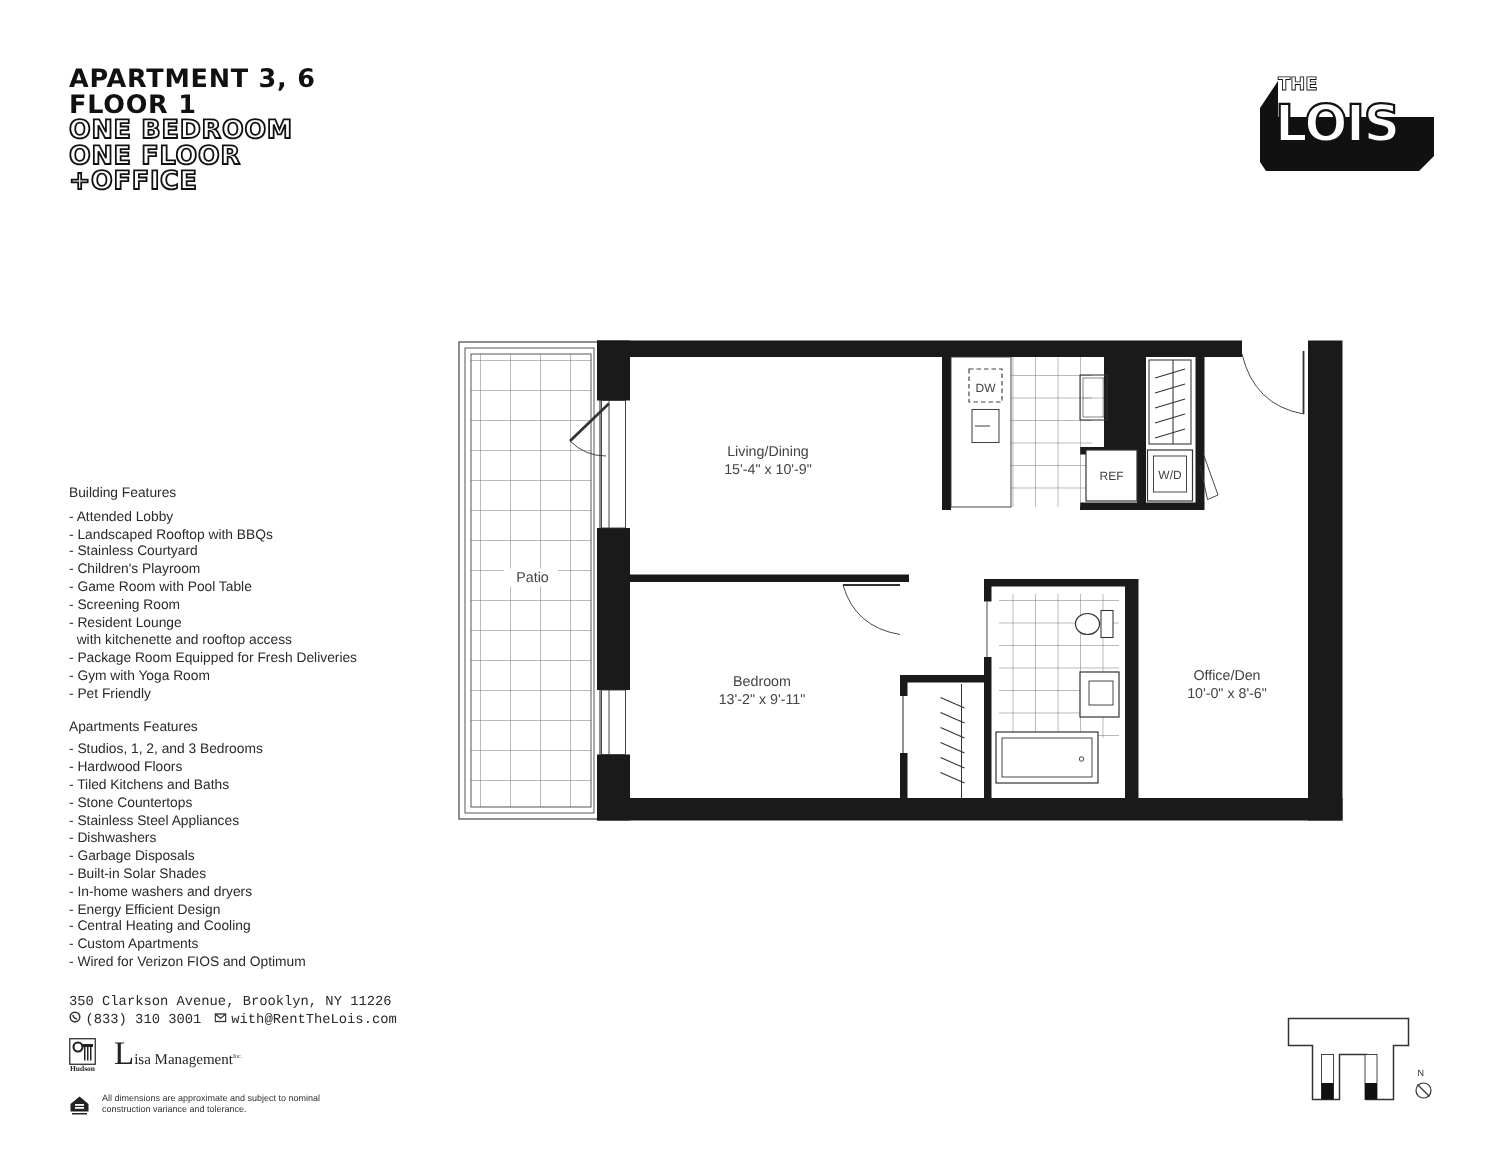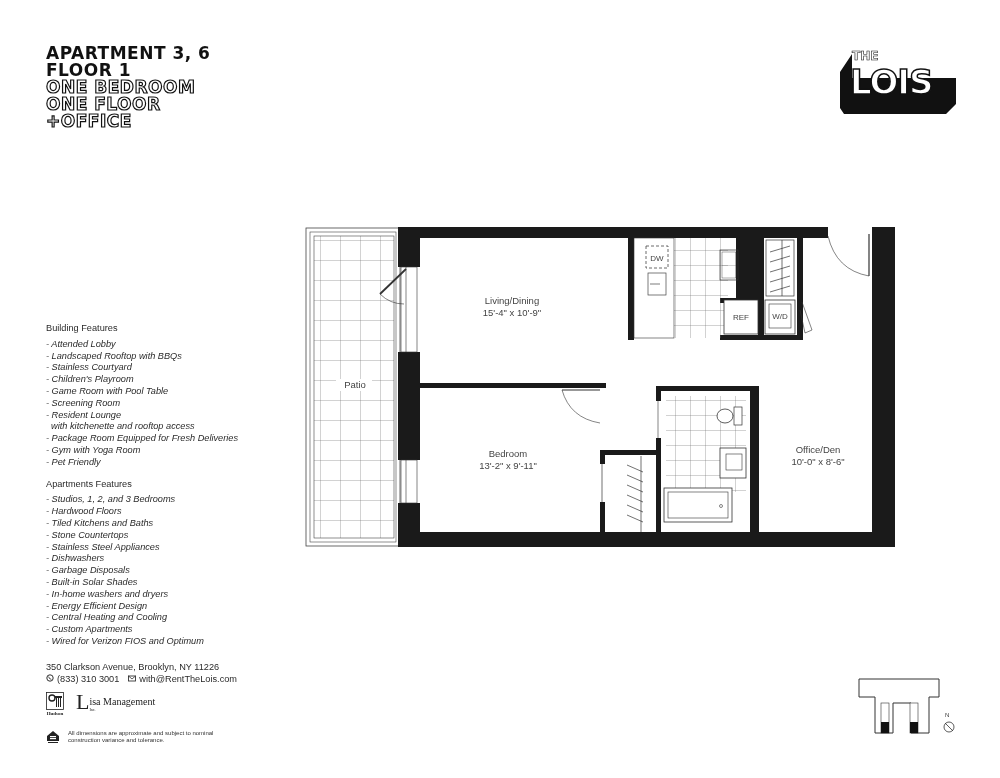--- a/index.html
+++ b/index.html
@@ -3,23 +3,23 @@
 <meta charset="utf-8">
 <style>
   html, body { margin:0; padding:0; background:#ffffff; }
   body { width:1000px; height:778px; position:relative; overflow:hidden; font-family:"Liberation Sans", sans-serif; color:#222; }
   .title-block { position:absolute; left:46px; top:45px; line-height:17px; }
   .title-solid { font-family:"DejaVu Sans", sans-serif; font-weight:bold; font-size:17px; color:#111; letter-spacing:0.5px; display:block; }
   .title-outline { font-family:"DejaVu Sans", sans-serif; font-weight:bold; font-size:17px; color:#fff; -webkit-text-stroke:1.2px #111; letter-spacing:0.5px; display:block; }
   .logo { position:absolute; left:838px; top:44px; width:120px; height:72px; }
   .features { position:absolute; left:46px; top:323px; font-size:9.2px; line-height:11.8px; color:#2a2a2a; }
   .features .head { margin-bottom:4px; display:block; }
-  .features .item { display:block; white-space:nowrap;font-style:italic; }
+  .features .item { display:block; white-space:nowrap; }
   .features .gap { height:10px; }
-  .contact { position:absolute; left:46px; top:662px; font-size:9.2px; line-height:11.8px; color:#2a2a2a; }
+  .contact { position:absolute; left:46px; top:662px; font-size:9.2px; line-height:11.8px; color:#2a2a2a;font-family:Liberation Mono, monospace; }
   .contact .row { display:flex; align-items:center; gap:3px; white-space:nowrap; }
   .partners { position:absolute; left:46px; top:692px; display:flex; align-items:flex-end; gap:8px; }
   .disclaimer { position:absolute; left:46px; top:730px; display:flex; gap:8px; align-items:flex-start; font-size:6px; line-height:7.4px; color:#333; }
   .plan { position:absolute; left:300px; top:220px; }
   .room-label { font-family:"Liberation Sans", sans-serif; font-size:9.5px; fill:#444; text-anchor:middle; }
   .keyplan { position:absolute; left:855px; top:675px; }
 </style>
 </head>
 <body>
 
@@ -98,21 +98,21 @@
       <circle cx="6" cy="6" r="3" fill="none" stroke="#222" stroke-width="1.4"></circle>
       <rect x="9" y="4" width="7" height="2" fill="#222"></rect>
       <rect x="10" y="6" width="1" height="9" fill="#222"></rect>
         <rect x="12" y="6" width="1" height="9" fill="#222"></rect>
         <rect x="14" y="6" width="1" height="9" fill="#222"></rect>
     </svg>
     <span style="font-family:'Liberation Serif',serif;font-size:5px;font-weight:bold;margin-top:1px;">Hudson</span>
   </div>
   <div style="display:flex;align-items:flex-end;margin-left:4px;margin-bottom:4px;">
     <span style="font-family:'Liberation Serif',serif;font-size:22px;line-height:20px;">L</span>
-    <span style="display:flex;flex-direction:column;">
+    <span style="display:flex;flex-direction:row;">
       <span style="font-family:'Liberation Serif',serif;font-size:10px;">isa Management</span>
       <span style="font-family:'Liberation Serif',serif;font-size:4px;">Inc.</span>
     </span>
   </div>
 </div>
 
 <div class="disclaimer">
   <span>
     <svg width="14" height="14" viewBox="0 0 14 14">
         <path d="M1 6 L7 1 L13 6 L13 11 L1 11 Z" fill="#222"></path>

